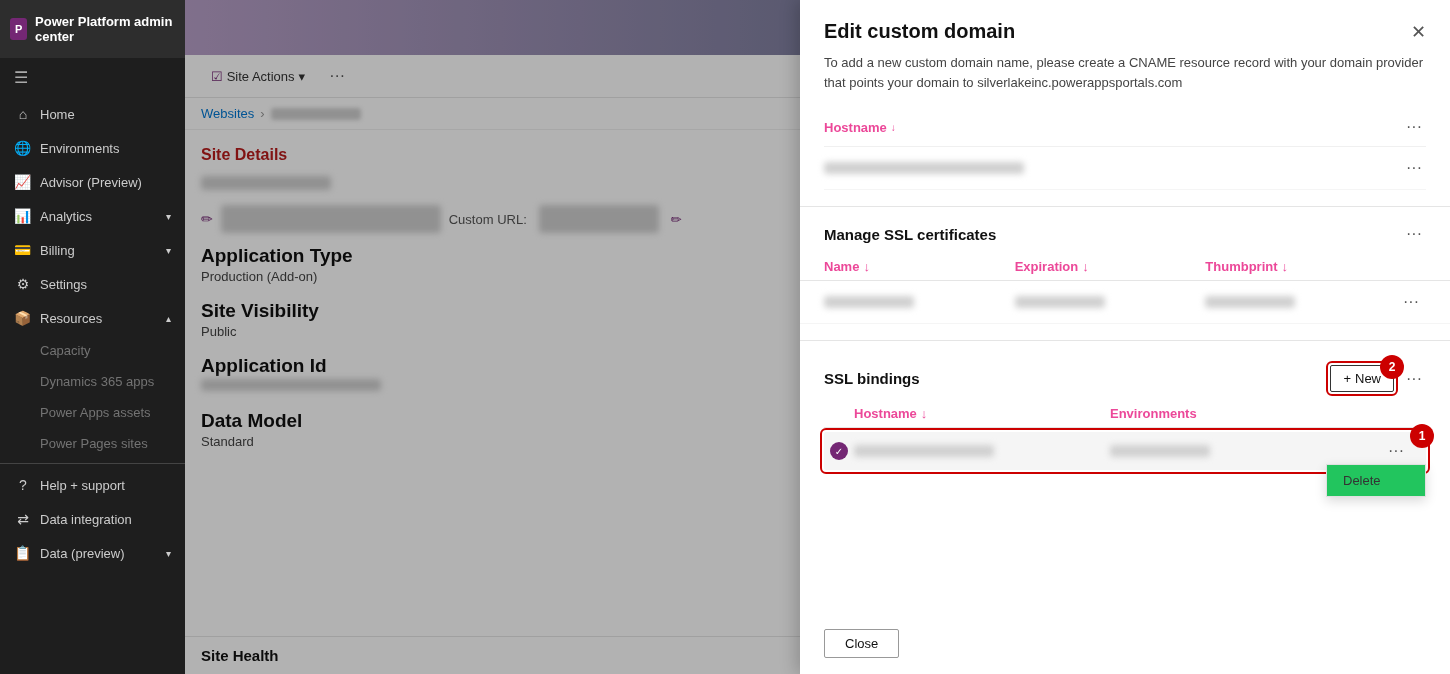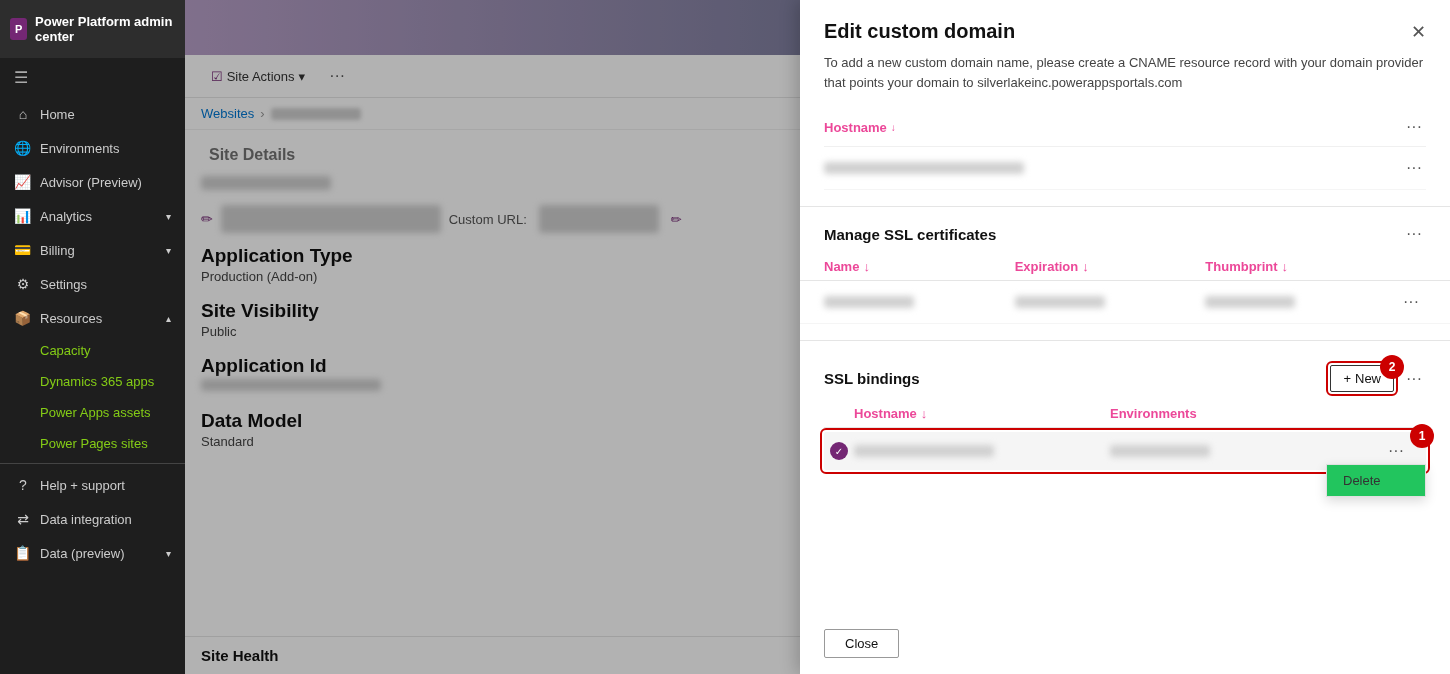--- a/index.html
+++ b/index.html
@@ -37,21 +37,21 @@
       display: flex; align-items: center; gap: 8px;
       padding: 9px 14px;
       cursor: pointer;
       font-size: 13px;
       color: #ccc;
     }
     .sidebar-item .icon { font-size: 14px; width: 18px; text-align: center; }
     .sidebar-item .chevron { margin-left: auto; font-size: 10px; }
     .sidebar-sub-item {
       padding: 8px 14px 8px 40px;
-      cursor: pointer; color: #84cc16; font-size: 13px;
+      cursor: pointer; color: #737373; font-size: 13px;
     }
     .sidebar-divider { height: 1px; background: #444; margin: 4px 0; }
     .sidebar-collapse-btn {
       padding: 10px 14px;
       cursor: pointer;
       color: #aaa;
       font-size: 16px;
     }
 
     
@@ -110,21 +110,21 @@
 
     .site-details-section {
       padding: 16px;
       flex: 1;
       overflow-y: auto;
     }
     .section-header {
       display: flex; align-items: center; justify-content: space-between;
       margin-bottom: 12px;
     }
-    .section-title { font-size: 16px; font-weight: 600; color: #737373; margin-left: 8px; }
+    .section-title { font-size: 16px; font-weight: 600; color: #b91c1c; }
     .section-actions { display: flex; gap: 12px; align-items: center; }
     .see-all-btn, .edit-btn {
       border: none; background: transparent; cursor: pointer;
       color: #0078d4; font-size: 13px; display: flex; align-items: center; gap: 3px;
     }
 
     .blurred-bar {
       display: inline-block;
       background: #d0d0d0;
       border-radius: 3px;

